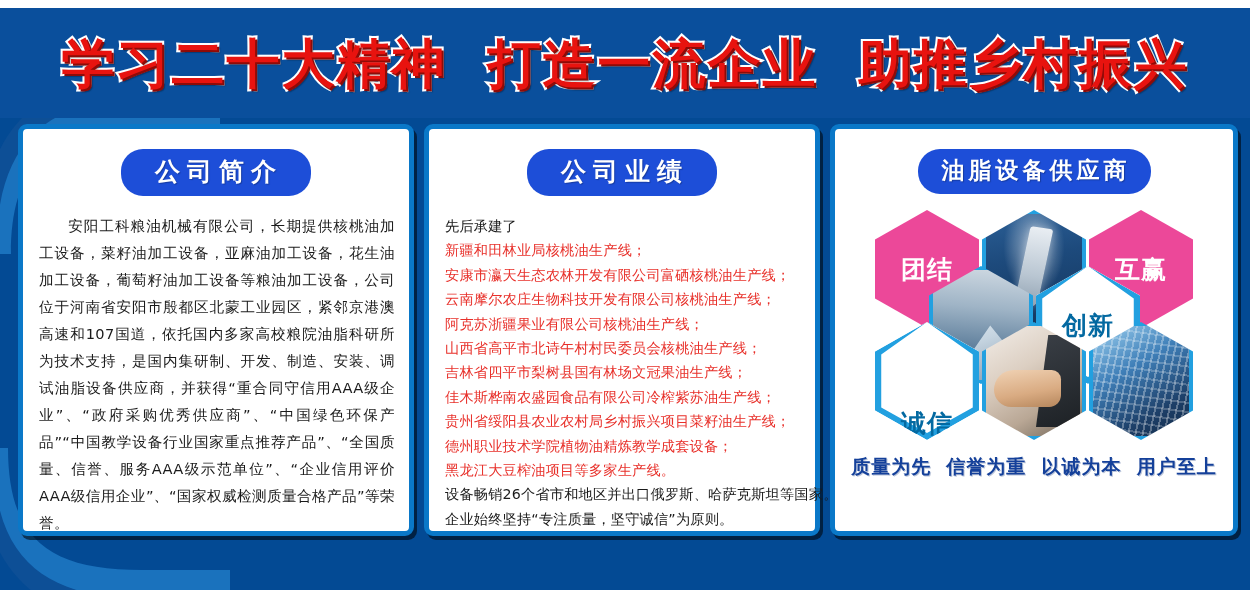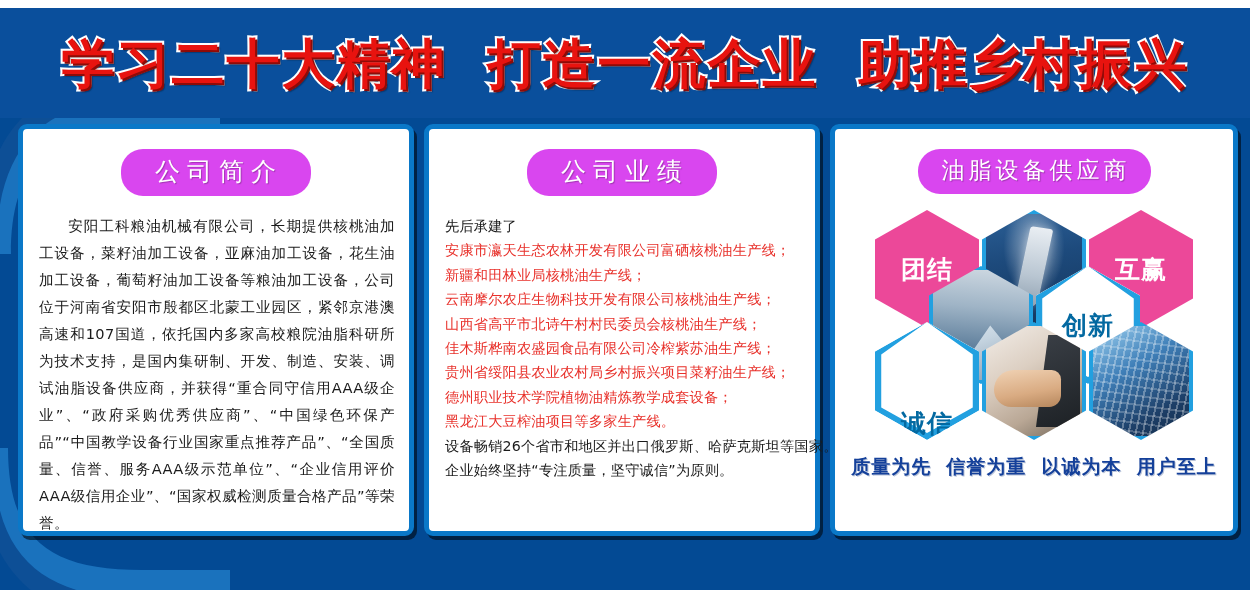--- a/index.html
+++ b/index.html
@@ -81,25 +81,25 @@
     box-shadow: 3px 4px 0 rgba(0,0,0,0.55);
   }
   .panel-a { width: 396px; margin-left: 18px; }
   .panel-b { width: 396px; }
   .panel-c { width: 408px; }
 
   .panel-title {
     margin: 20px auto 0 auto;
     display: block;
     width: fit-content;
-    background: #d946ef;
+    background: #1d4ed8;
     color: #ffffff;
     border-radius: 22px;
     font-size: 25px;
-    font-weight: normal;
+    font-weight: bold;
     letter-spacing: 7px;
     padding: 6px 28px 8px 34px;
     font-family: "DejaVu Sans", "Liberation Sans", sans-serif;
     text-shadow: 1px 1px 1px rgba(0,0,0,0.25);
   }
   .panel-c .panel-title {
     letter-spacing: 4px;
     padding: 6px 20px 8px 24px;
     font-size: 23px;
   }
@@ -275,24 +275,26 @@
     <div class="panel panel-a">
       <div class="panel-title">公司简介</div>
       <div class="profile-body">安阳工科粮油机械有限公司，长期提供核桃油加工设备，菜籽油加工设备，亚麻油加工设备，花生油加工设备，葡萄籽油加工设备等粮油加工设备，公司位于河南省安阳市殷都区北蒙工业园区，紧邻京港澳高速和107国道，依托国内多家高校粮院油脂科研所为技术支持，是国内集研制、开发、制造、安装、调试油脂设备供应商，并获得“重合同守信用AAA级企业”、“政府采购优秀供应商”、“中国绿色环保产品”“中国教学设备行业国家重点推荐产品”、“全国质量、信誉、服务AAA级示范单位”、“企业信用评价AAA级信用企业”、“国家权威检测质量合格产品”等荣誉。</div>
     </div>
 
     <div class="panel panel-b">
       <div class="panel-title">公司业绩</div>
       <div class="perf-body">
         <div class="perf-line">先后承建了</div>
         <div id="project-list">
+            <div class="perf-line red">新疆和田林业局核桃油生产线；</div>
             <div class="perf-line red">安康市瀛天生态农林开发有限公司富硒核桃油生产线；</div>
-            <div class="perf-line red">新疆和田林业局核桃油生产线；</div>
             <div class="perf-line red">云南摩尔农庄生物科技开发有限公司核桃油生产线；</div>
+            <div class="perf-line red">阿克苏浙疆果业有限公司核桃油生产线；</div>
             <div class="perf-line red">山西省高平市北诗午村村民委员会核桃油生产线；</div>
+            <div class="perf-line red">吉林省四平市梨树县国有林场文冠果油生产线；</div>
             <div class="perf-line red">佳木斯桦南农盛园食品有限公司冷榨紫苏油生产线；</div>
             <div class="perf-line red">贵州省绥阳县农业农村局乡村振兴项目菜籽油生产线；</div>
             <div class="perf-line red">德州职业技术学院植物油精炼教学成套设备；</div>
             <div class="perf-line red">黑龙江大豆榨油项目等多家生产线。</div>
           </div>
         <div id="footer-list">
             <div class="perf-line">设备畅销26个省市和地区并出口俄罗斯、哈萨克斯坦等国家。</div>
             <div class="perf-line">企业始终坚持“专注质量，坚守诚信”为原则。</div>
           </div>
       </div>

